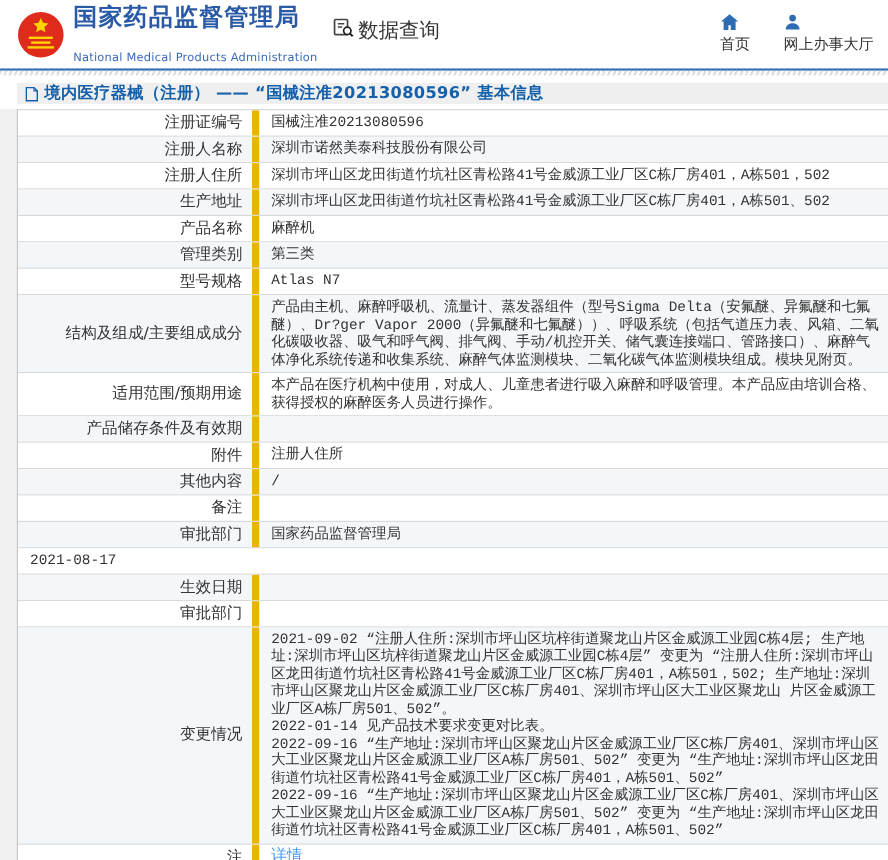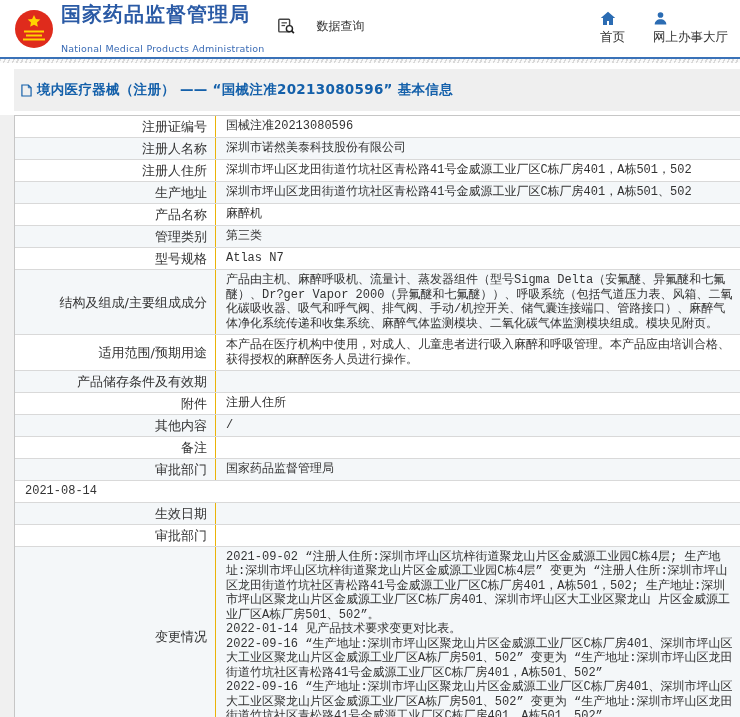--- a/index.html
+++ b/index.html
@@ -9,42 +9,42 @@
     background:#ffffff; color:#333;
   }
   .screen { width:740px; height:717px; overflow:hidden; display:flex; flex-direction:column; background:#fff; }
 
   
   .header { height:57px; display:flex; align-items:center; padding:0 8px 0 14px; background:#fff; flex:none; }
   .brand { display:flex; align-items:center; gap:7px; cursor:pointer; }
   .brand-text { display:flex; flex-direction:column; }
   .brand-zh { font-size:20px; font-weight:bold; color:#2a5aa5; letter-spacing:1px; line-height:22px; }
   .brand-en { font-size:9.5px; color:#3a6bb5; margin-top:18px; letter-spacing:.2px; }
-  .data-query { margin-left:12px; display:flex; align-items:flex-end; gap:22px; font-size:12px; color:#333; cursor:pointer; margin-top:-6px; }
+  .data-query { margin-left:12px; display:flex; align-items:flex-start; gap:4px; font-size:17px; color:#333; cursor:pointer; margin-top:-6px; }
   .top-nav { margin-left:auto; display:flex; gap:28px; padding-right:4px; }
   .nav-item { display:flex; flex-direction:column; gap:3px; font-size:12.5px; color:#333; cursor:pointer; }
   .blue-rule { height:2px; background:#3a72b8; flex:none; }
   .dot-rule { height:4px; flex:none;
     background-image:repeating-linear-gradient(115deg,#d9d9d9 0 1.5px,transparent 1.5px 4px);
     background-color:#fafafa; }
 
   
   .gap-strip { height:6px; background:#fff; flex:none; }
-  .title-bar { margin-left:14px; height:42px; background:#efefef; display:flex; align-items:center; gap:5px; padding-left:7px; flex:none; }
+  .title-bar { margin-left:14px; height:18px; background:#efefef; display:flex; align-items:center; gap:5px; padding-left:7px; flex:none; }
   .title-text { font-size:13.5px; font-weight:600; color:#1460aa; letter-spacing:.3px; }
   .gap-strip2 { height:4px; background:#fff; flex:none; }
 
   
   .lower { flex:1; background:#f0f0f0; padding-left:14px; overflow:hidden; }
   .info-table { background:#fff; border-top:1px solid #c6c6c6; border-left:1px solid #c6c6c6; }
   .trow { display:flex; align-items:stretch; border-bottom:1px solid #d9d9d9; background:#fff; }
   .trow.striped { background:#f4f7f9; }
   .tlabel { width:201px; flex:none; display:flex; align-items:center; justify-content:flex-end; gap:3px;
     text-align:right; padding:3px 8px 3px 2px; font-size:13px; line-height:15px; color:#333;
-    border-right:1px solid #eab308; min-height:20px; }
+    border-right:6px solid #eab308; min-height:20px; }
   .tvalue { flex:1; display:flex; padding:3px 6px 3px 10px; font-size:12px; line-height:14.5px; color:#333; min-height:20px;font-family:Liberation Mono, monospace; }
   .tvalue > span, .tvalue > a { white-space:pre-line; word-break:break-all; }
   .detail-link { color:#4b9bf5; text-decoration:none; cursor:pointer; font-size:13px; }
   svg { display:block; }
 </style>
 </head>
 <body>
 
 <div class="screen">
 
@@ -223,21 +223,21 @@
         <div class="trow striped">
           <div class="tlabel">
             <span>审批部门</span>
           </div>
           <div class="tvalue">
             <span>国家药品监督管理局</span>
           </div>
         </div>
         <div class="trow">
           <div class="tvalue">
-            <span>2021-08-14</span>
+            <span>2021-08-17</span>
           </div>
         </div>
         <div class="trow striped">
           <div class="tlabel">
             <span>生效日期</span>
           </div>
           <div class="tvalue">
             <span></span>
           </div>
         </div>

